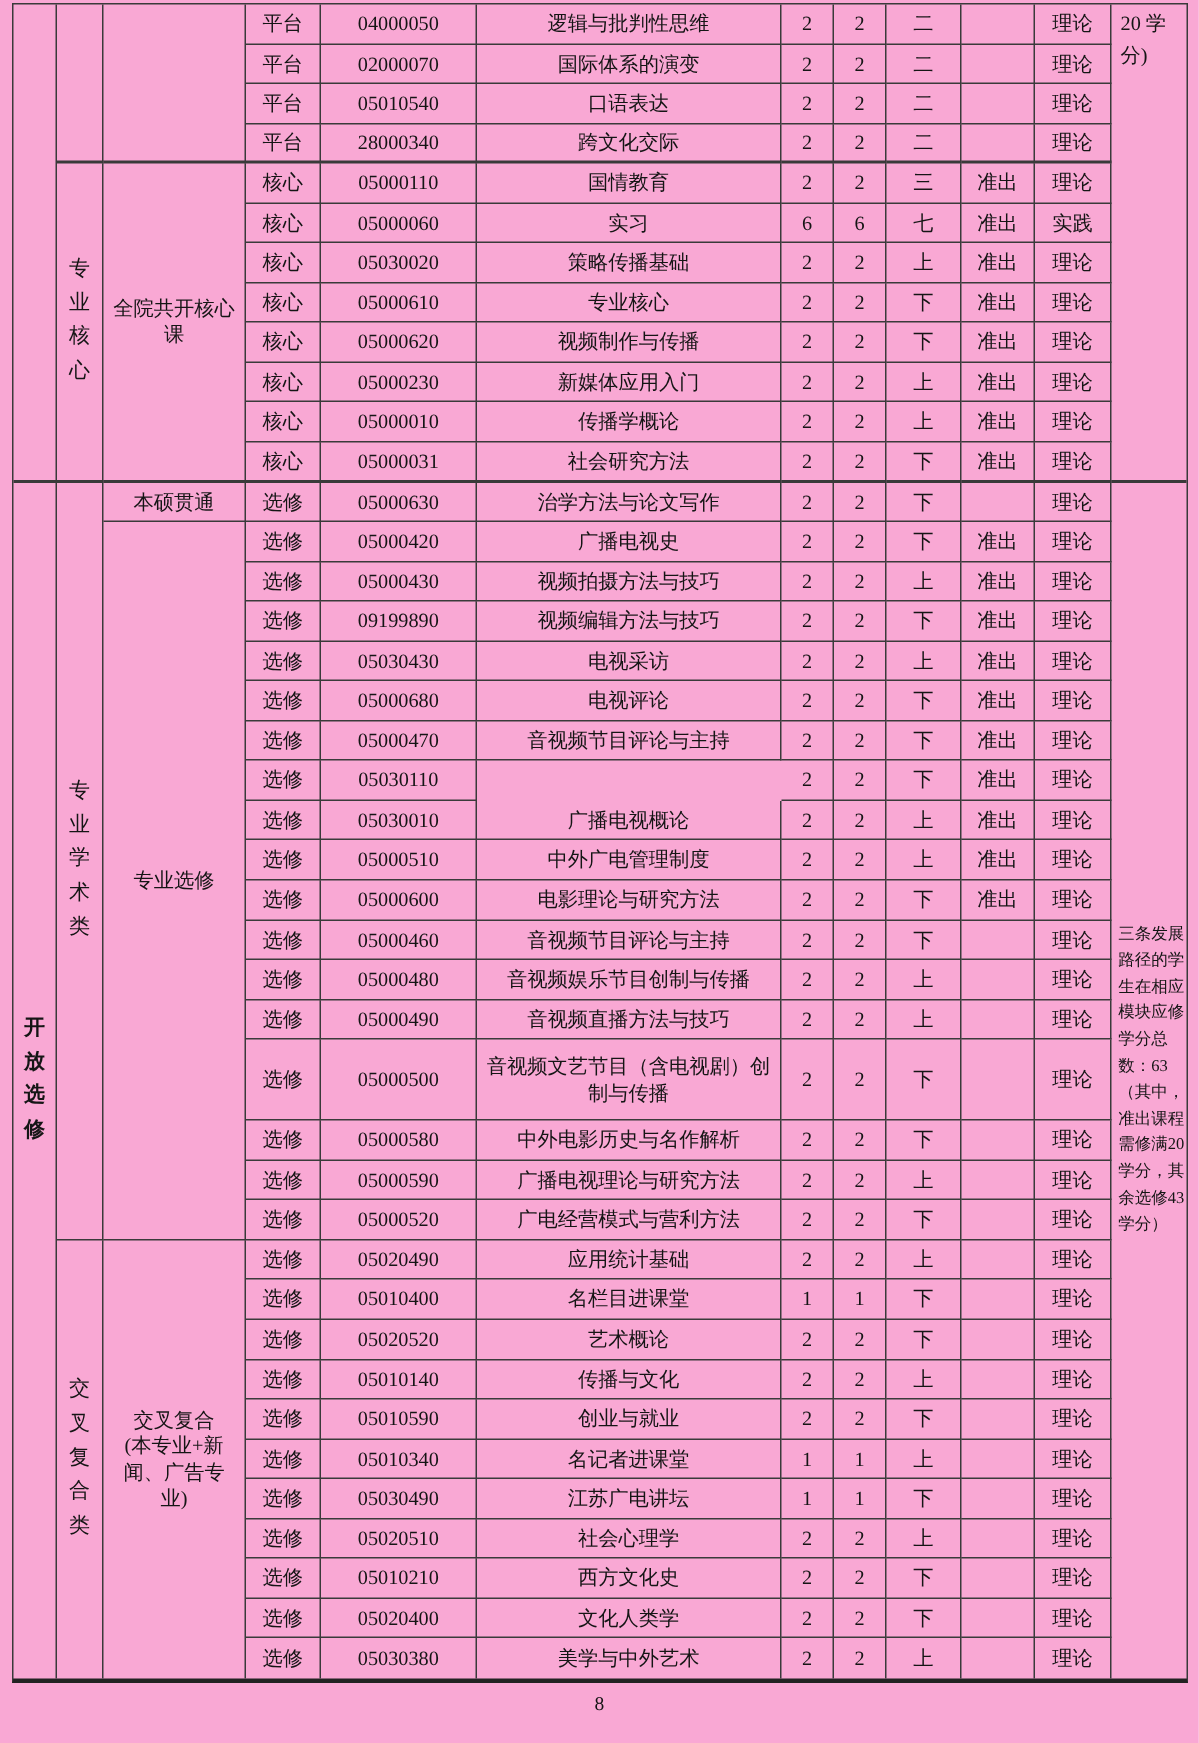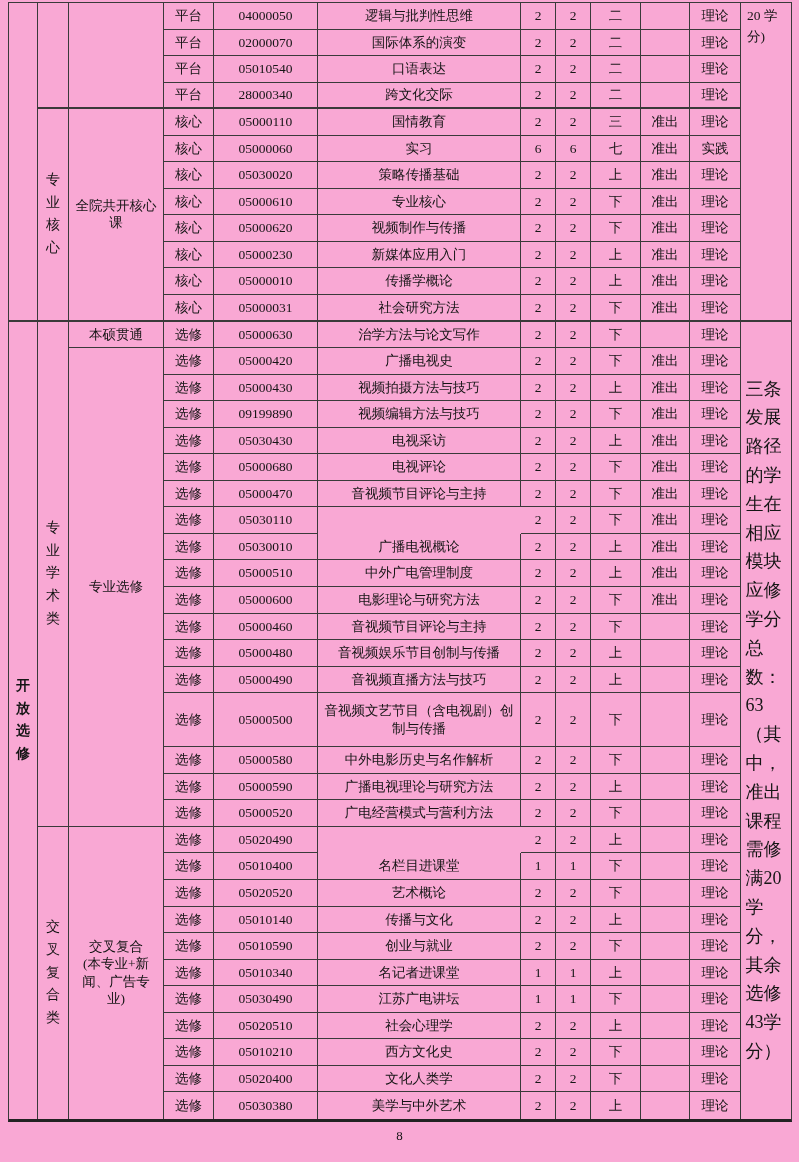--- a/index.html
+++ b/index.html
@@ -29,21 +29,21 @@
   .cell.last-row{border-bottom:none;}
   .cell .inner{max-width:100%;}
   .cell.name .inner{padding:0 5px;}
   .cell.vert .inner{
     width:17px;word-break:break-all;line-height:1.62;
     text-align:center;font-size:14px;
   }
   .cell.bold{font-weight:bold;}
   .cell.note-top{align-items:flex-start;justify-content:flex-start;}
   .cell.note-top .inner{width:42px;text-align:left;padding:3px 0 0 6px;line-height:1.55;font-size:13.5px;}
-  .cell.note-mid .inner{width:45px;text-align:left;padding-left:4px;line-height:1.6;font-size:18px;}
+  .cell.note-mid .inner{width:45px;text-align:left;padding-left:4px;line-height:1.6;font-size:11px;}
   .pageno{
     position:absolute;left:0;right:0;top:1128px;
     text-align:center;font-size:13px;color:#151515;
   }
 </style>
 </head>
 <body>
 
 <div class="page">
   <div class="grid" id="tbl">
@@ -311,20 +311,21 @@
   <div class="cell" style="grid-area: 30 / 5;"><span class="inner">05000520</span></div>
   <div class="cell name" style="grid-area: 30 / 6;"><span class="inner">广电经营模式与营利方法</span></div>
   <div class="cell" style="grid-area: 30 / 7;"><span class="inner">2</span></div>
   <div class="cell" style="grid-area: 30 / 8;"><span class="inner">2</span></div>
   <div class="cell" style="grid-area: 30 / 9;"><span class="inner">下</span></div>
   <div class="cell" style="grid-area: 30 / 10;"><span class="inner"></span></div>
   <div class="cell" style="grid-area: 30 / 11;"><span class="inner">理论</span></div>
 
   <div class="cell" style="grid-area: 31 / 4;"><span class="inner">选修</span></div>
   <div class="cell" style="grid-area: 31 / 5;"><span class="inner">05020490</span></div>
+  <div class="cell name" style="grid-area: 31 / 6;"><span class="inner">应用统计基础</span></div>
   <div class="cell" style="grid-area: 31 / 7;"><span class="inner">2</span></div>
   <div class="cell" style="grid-area: 31 / 8;"><span class="inner">2</span></div>
   <div class="cell" style="grid-area: 31 / 9;"><span class="inner">上</span></div>
   <div class="cell" style="grid-area: 31 / 10;"><span class="inner"></span></div>
   <div class="cell" style="grid-area: 31 / 11;"><span class="inner">理论</span></div>
 
   <div class="cell" style="grid-area: 32 / 4;"><span class="inner">选修</span></div>
   <div class="cell" style="grid-area: 32 / 5;"><span class="inner">05010400</span></div>
   <div class="cell name" style="grid-area: 32 / 6;"><span class="inner">名栏目进课堂</span></div>
   <div class="cell" style="grid-area: 32 / 7;"><span class="inner">1</span></div>

